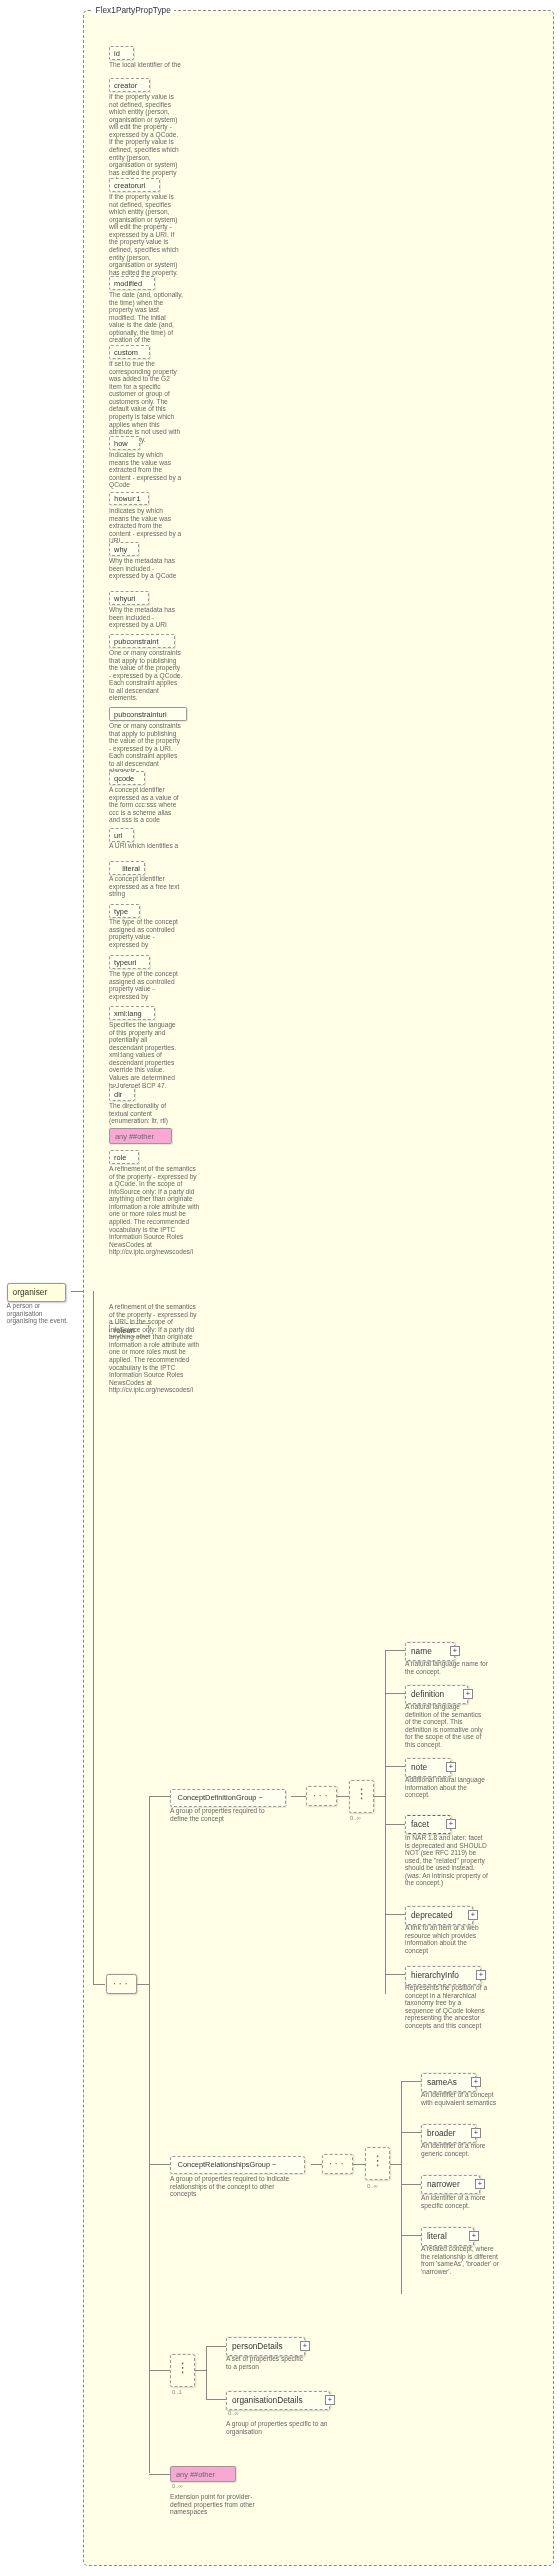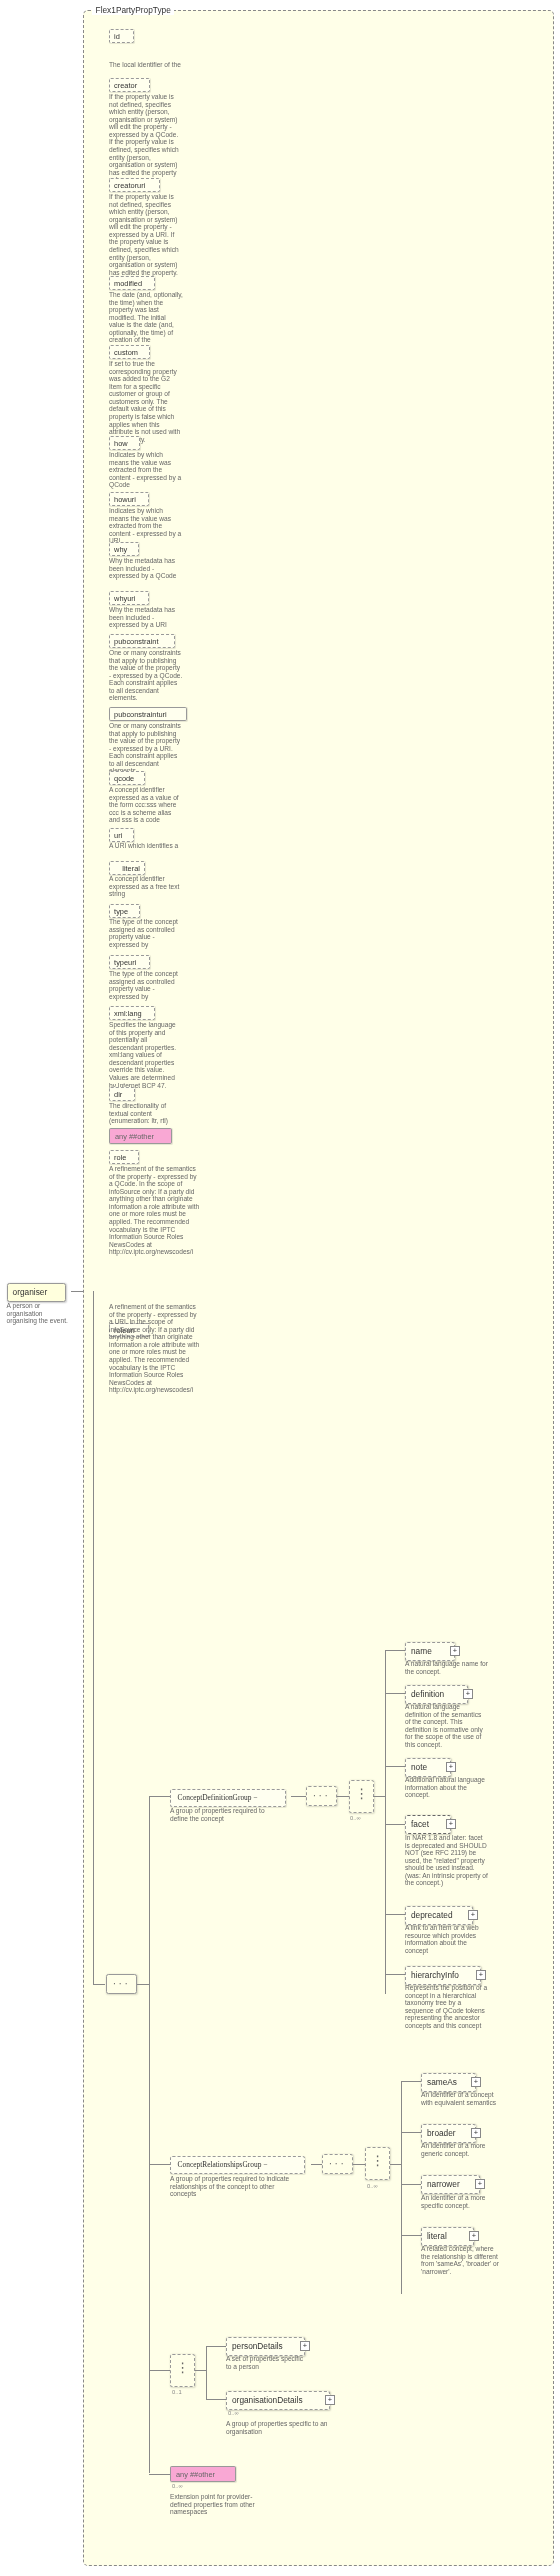--- a/index.html
+++ b/index.html
@@ -133,21 +133,20 @@
   }
   .group-box {
     position: absolute;
     border: 0.8px dashed #999;
     background: #FFFFF0;
     border-radius: 2.5px;
     padding: 3.3px 6.6px;
     font-size: 7.4px;
     color: #333;
     box-shadow: 0.8px 0.8px 0.8px rgba(0,0,0,0.1);
-    font-family: Liberation Serif, serif;
   }
   .any-box {
     position: absolute;
     border: 0.8px solid #999;
     background: #f9a8d4;
     border-radius: 1.7px;
     padding: 2.5px 5px;
     font-size: 7.4px;
     color: #666;
     box-shadow: 0.8px 0.8px 0.8px rgba(0,0,0,0.1);
@@ -189,21 +188,21 @@
 
   <div class="line-h" style="left:71px; top:1291px; width:11.6px;"></div>
 
   <div class="seq-box" style="left:106px; top:1974px;"></div>
   <div class="line-v" style="left:93px; top:1291px; height:693px;"></div>
   <div class="line-h" style="left:93px; top:1984px; width:12.4px;"></div>
   <div class="line-h" style="left:137px; top:1984px; width:12.4px;"></div>
   <div class="line-v" style="left:149px; top:1796px; height:677px;"></div>
 
   <div>
-    <div class="attr-box" style="left:109px; top:29px; width:25px;">id</div>
+    <div class="attr-box" style="left:109px; top:46px; width:25px;">id</div>
     <div class="desc desc-narrow" style="left:109px; top:61px;">The local identifier of the</div>
   </div>
   <div>
     <div class="attr-box" style="left:109px; top:78px; width:41px;">creator</div>
     <div class="desc desc-narrow" style="left:109px; top:93px;">If the property value is not defined, specifies which entity (person, organisation or system) will edit the property - expressed by a QCode. If the property value is defined, specifies which entity (person, organisation or system) has edited the property value.</div>
   </div>
   <div>
     <div class="attr-box" style="left:109px; top:178px; width:51px;">creatoruri</div>
     <div class="desc desc-narrow" style="left:109px; top:193px;">If the property value is not defined, specifies which entity (person, organisation or system) will edit the property - expressed by a URI. If the property value is defined, specifies which entity (person, organisation or system) has edited the property.</div>
   </div>
@@ -213,21 +212,21 @@
   </div>
   <div>
     <div class="attr-box" style="left:109px; top:345px; width:41px;">custom</div>
     <div class="desc desc-narrow" style="left:109px; top:360px;">If set to true the corresponding property was added to the G2 Item for a specific customer or group of customers only. The default value of this property is false which applies when this attribute is not used with the property.</div>
   </div>
   <div>
     <div class="attr-box" style="left:109px; top:436px; width:31px;">how</div>
     <div class="desc desc-narrow" style="left:109px; top:451px;">Indicates by which means the value was extracted from the content - expressed by a QCode</div>
   </div>
   <div>
-    <div class="attr-box" style="left:109px; top:492px; width:40px;">howuri</div>
+    <div class="attr-box" style="left:109px; top:492px; width:40px;font-family:Liberation Mono, monospace;">howuri</div>
     <div class="desc desc-narrow" style="left:109px; top:507px;">Indicates by which means the value was extracted from the content - expressed by a URI</div>
   </div>
   <div>
     <div class="attr-box" style="left:109px; top:542px; width:30px;">why</div>
     <div class="desc desc-narrow" style="left:109px; top:557px;">Why the metadata has been included - expressed by a QCode</div>
   </div>
   <div>
     <div class="attr-box" style="left:109px; top:591px; width:40px;">whyuri</div>
     <div class="desc desc-narrow" style="left:109px; top:606px;">Why the metadata has been included - expressed by a URI</div>
   </div>

